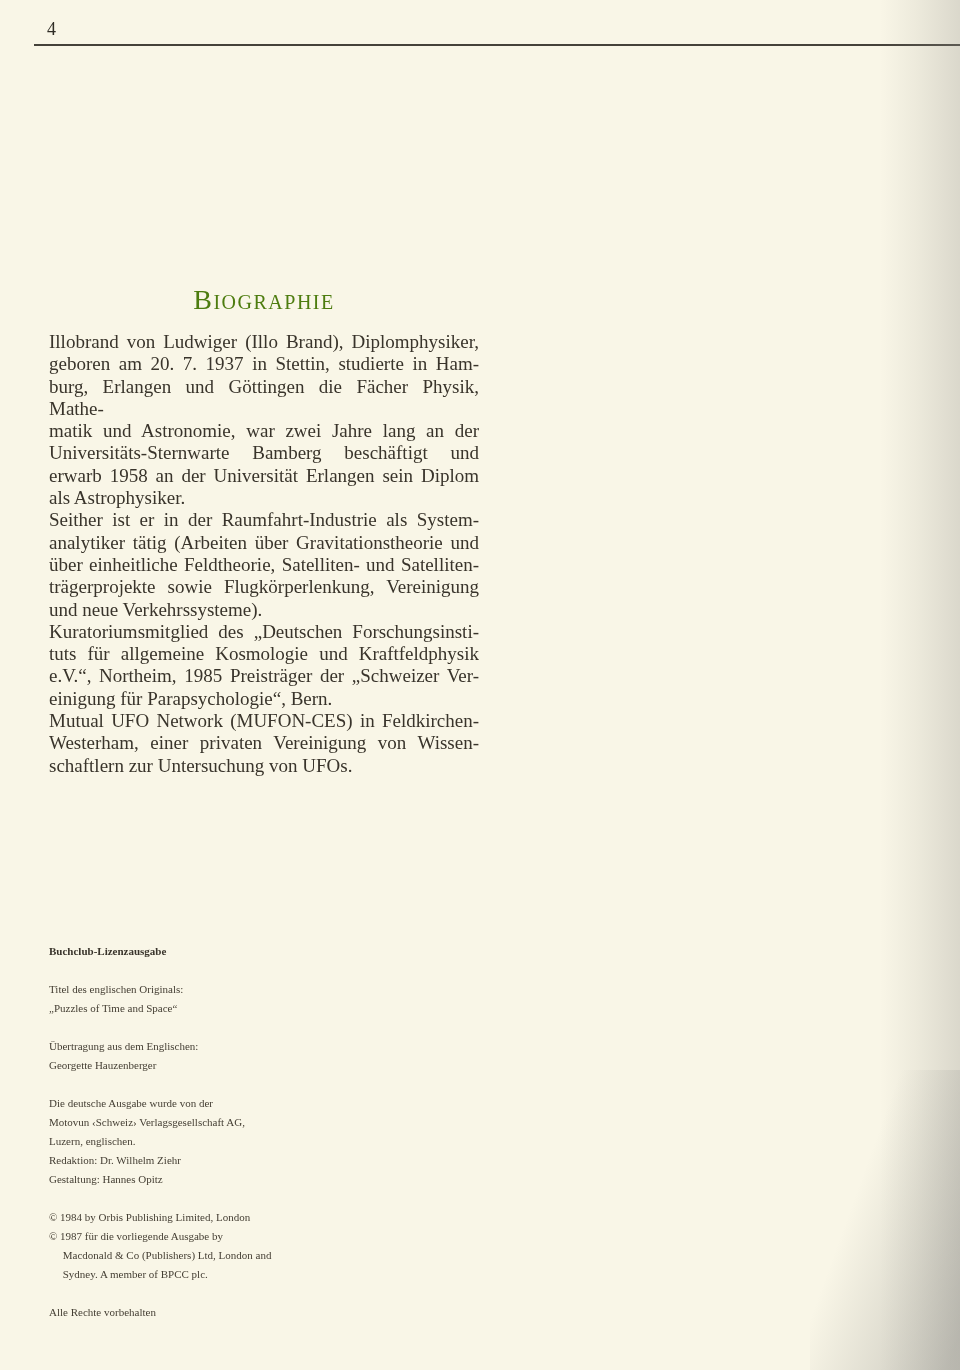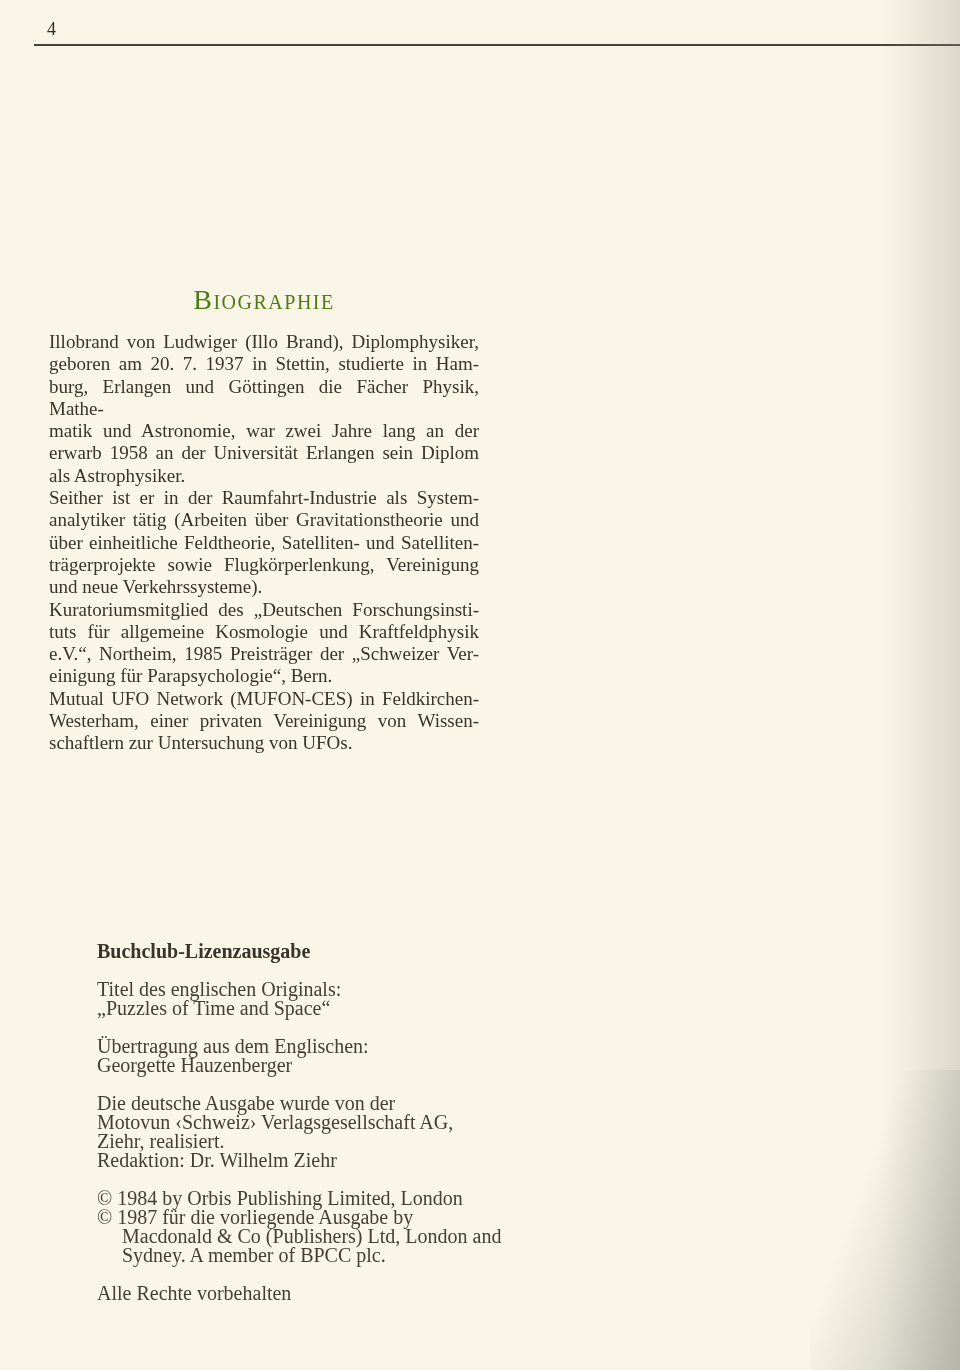--- a/index.html
+++ b/index.html
@@ -82,24 +82,23 @@
   }
   .bio-para .line:last-child {
     text-align-last: left;
   }
   
   .imprint {
     position: absolute;
     left: 49px;
     top: 942px;
     width: 520px;
-    font-size: 20px;
+    font-size: 11px;
     line-height: 19px;
     color: #443e33;
-    margin-left: 48px;
   }
   .imprint .edition-line {
     font-weight: bold;
     margin-bottom: 19px;
     color: #39342b;
   }
   .imprint-block {
     margin-bottom: 19px;
   }
   .imprint .line {
@@ -119,20 +118,21 @@
   <div class="top-rule"></div>
 
   <div class="bio-heading">Biographie</div>
 
   <div class="bio-text">
     <div class="bio-para">
         <div class="line">Illobrand von Ludwiger (Illo Brand), Diplomphysiker,</div>
         <div class="line">geboren am 20. 7. 1937 in Stettin, studierte in Ham-</div>
         <div class="line">burg, Erlangen und Göttingen die Fächer Physik, Mathe-</div>
         <div class="line">matik und Astronomie, war zwei Jahre lang an der</div>
+        <div class="line">Universitäts-Sternwarte Bamberg beschäftigt und</div>
         <div class="line">erwarb 1958 an der Universität Erlangen sein Diplom</div>
         <div class="line">als Astrophysiker.</div>
       </div>
     <div class="bio-para">
         <div class="line">Seither ist er in der Raumfahrt-Industrie als System-</div>
         <div class="line">analytiker tätig (Arbeiten über Gravitationstheorie und</div>
         <div class="line">über einheitliche Feldtheorie, Satelliten- und Satelliten-</div>
         <div class="line">trägerprojekte sowie Flugkörperlenkung, Vereinigung</div>
         <div class="line">und neue Verkehrssysteme).</div>
       </div>
@@ -158,22 +158,23 @@
       </div>
 
     <div class="imprint-block">
         <div class="line">Übertragung aus dem Englischen:</div>
         <div class="line">Georgette Hauzenberger</div>
       </div>
 
     <div class="imprint-block">
         <div class="line">Die deutsche Ausgabe wurde von der</div>
         <div class="line">Motovun ‹Schweiz› Verlagsgesellschaft AG,</div>
-        <div class="line">Ziehr, realisiert.</div>
+        <div class="line">Luzern, englischen.</div>
         <div class="line">Redaktion: Dr. Wilhelm Ziehr</div>
+        <div class="line">Gestaltung: Hannes Opitz</div>
       </div>
 
     <div class="imprint-block">
         <div class="line">© 1984 by Orbis Publishing Limited, London</div>
         <div class="line">© 1987 für die vorliegende Ausgabe by</div>
         <div class="line">     Macdonald &amp; Co (Publishers) Ltd, London and</div>
         <div class="line">     Sydney. A member of BPCC plc.</div>
       </div>
 
     <div class="rights-line">Alle Rechte vorbehalten</div>

